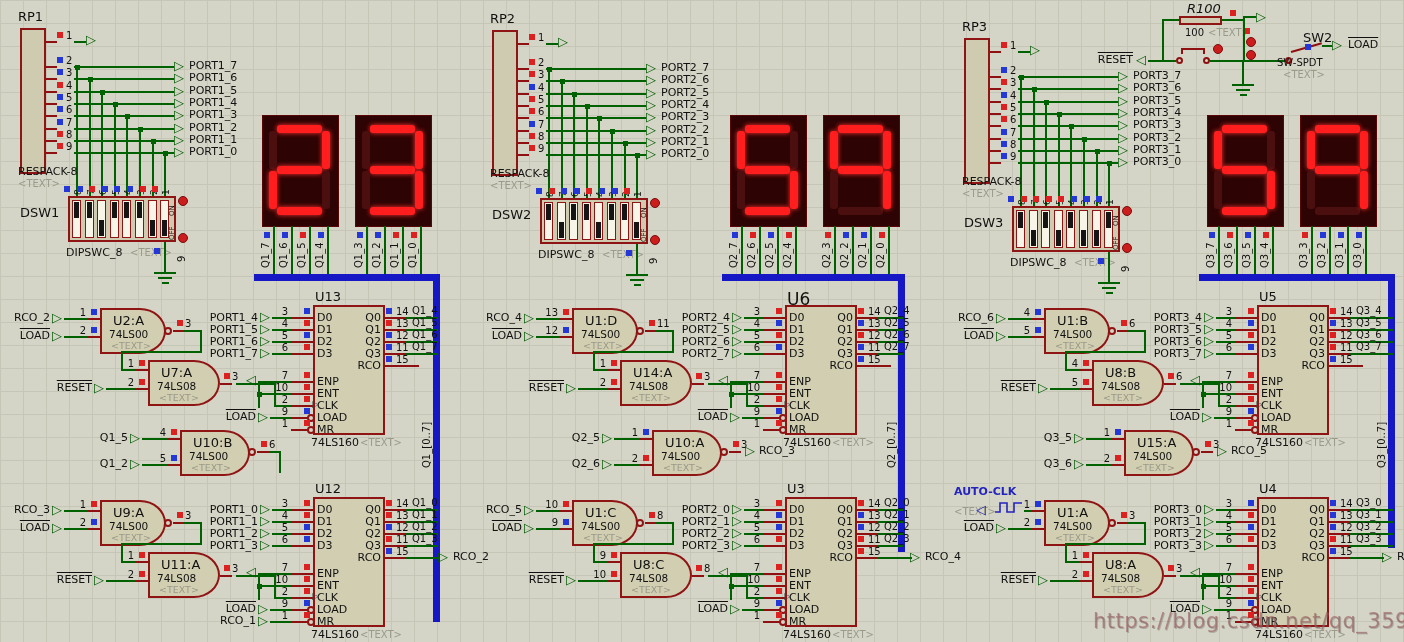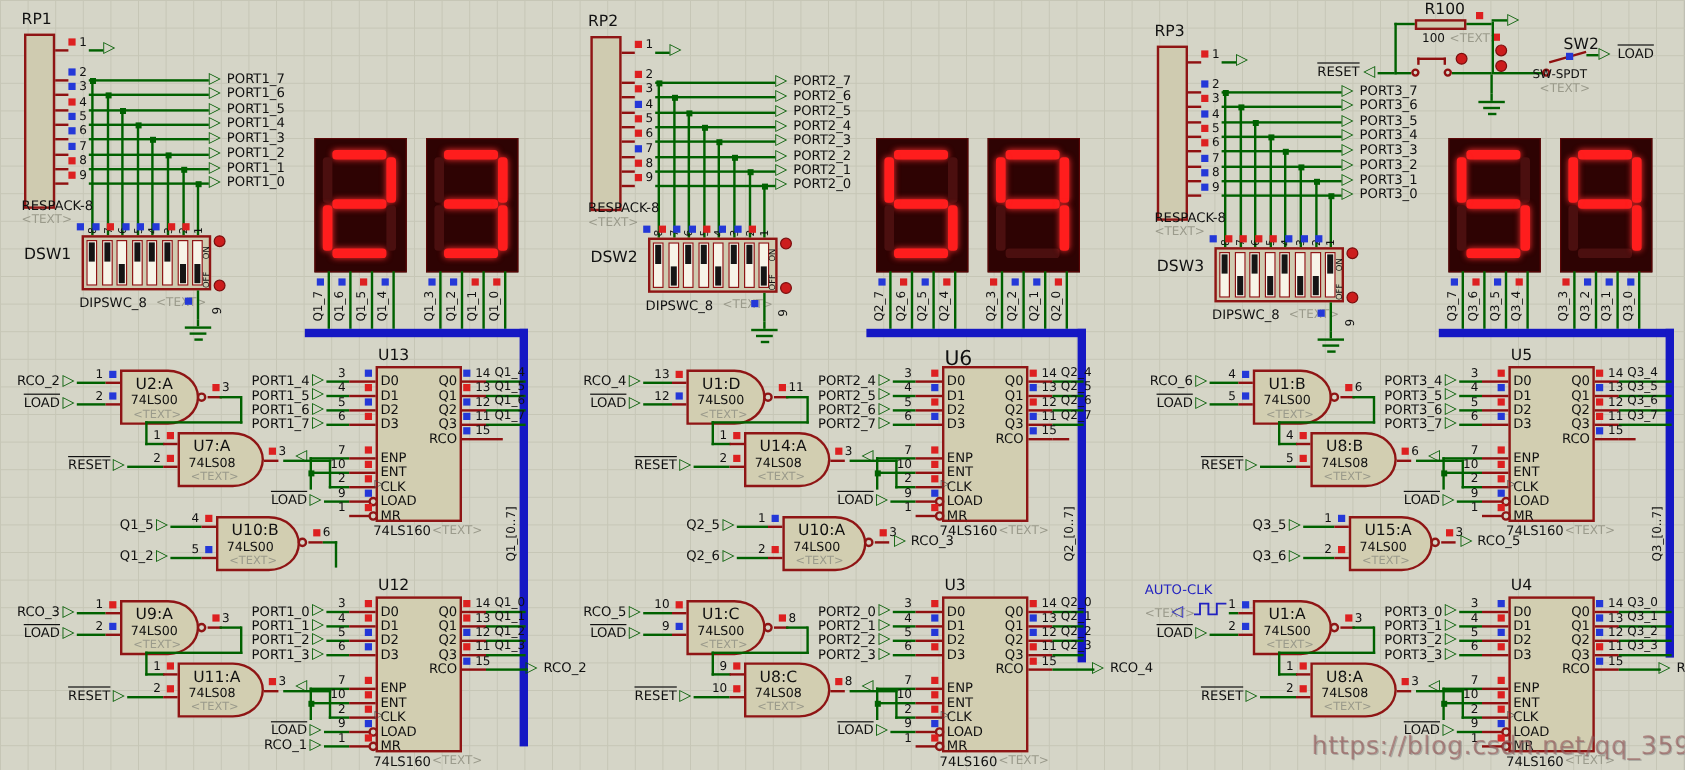--- a/index.html
+++ b/index.html
@@ -7,21 +7,21 @@
     position:relative;width:1404px;height:642px;overflow:hidden;
     background-color:#d5d5c7;
     background-image:linear-gradient(#c6c6b6 1px,transparent 1px),
                      linear-gradient(90deg,#c6c6b6 1px,transparent 1px);
     background-size:23px 23px;
     font-family:"DejaVu Sans",sans-serif;color:#111;
   }
   .t{position:absolute;white-space:nowrap;font-size:11px;line-height:1.1;color:#111;}
   .ref{font-size:13px;}
   .grey{color:#9a9a8b;}
-  .blue{color:#2323c0;font-weight:normal;}
+  .blue{color:#2323c0;font-weight:bold;}
   .bar{text-decoration:overline;}
   .vt{transform:rotate(-90deg);transform-origin:0 0;}
   .w{position:absolute;background:#006100;}
   .pw{position:absolute;background:#8f1010;}
   .sq{position:absolute;width:6px;height:6px;}
   .sqr{background:#dd2020;}
   .sqb{background:#2438d8;}
   .dot{position:absolute;background:#006100;}
   .gate{position:absolute;background:#d2ceb1;border:2px solid #8f1515;border-radius:0 26px 26px 0 / 0 50% 50% 0;box-sizing:border-box;}
   .chipb{position:absolute;background:#d2ceb1;border:2px solid #8f1515;box-sizing:border-box;}
@@ -1444,21 +1444,21 @@
     <div class="t" style="left: 1340px; top: 534px; position: absolute; width: 16px; text-align: left; font-size: 10px;">11</div>
     <div class="w" style="left: 1349px; top: 545px; position: absolute; width: 44px; height: 2px;"></div>
     <div class="t" style="left: 1356px; top: 533px; position: absolute; font-size: 10px;">Q3_3</div>
     <div class="t" style="left: 1272px; top: 552px; position: absolute; width: 53px; text-align: right; font-size: 11px;">RCO</div>
     <div class="pw" style="left: 1329px; top: 557px; position: absolute; width: 20px; height: 2px;"></div>
     <div class="sq sqb" style="left: 1330px; top: 548px; position: absolute;"></div>
     <div class="t" style="left: 1340px; top: 546px; position: absolute; width: 16px; text-align: left; font-size: 10px;">15</div>
     <div class="w" style="left: 1349px; top: 557px; position: absolute; width: 35px; height: 2px;"></div>
     <div class="arr" style="left: 1382px; top: 550px; position: absolute;">▷</div>
     <div class="t" style="left: 1397px; top: 551px; position: absolute; font-size: 11px;">RCO_6</div>
-    <div class="t ref" style="left: 1187px; top: 2px; position: absolute; font-size: 13px;">R100</div>
+    <div class="t ref" style="left: 1187px; top: 2px; position: absolute; font-size: 13px; font-style: italic;">R100</div>
     <div class="rpb" style="left: 1179px; top: 16px; position: absolute; width: 43px; height: 9px;"></div>
     <div class="t" style="left: 1185px; top: 27px; position: absolute; font-size: 10px;">100</div>
     <div class="t grey" style="left: 1208px; top: 27px; position: absolute; font-size: 10px;">&lt;TEXT&gt;</div>
     <div class="w" style="left: 1162px; top: 19px; position: absolute; width: 17px; height: 2px;"></div>
     <div class="w" style="left: 1162px; top: 19px; position: absolute; width: 2px; height: 43px;"></div>
     <div class="w" style="left: 1222px; top: 19px; position: absolute; width: 21px; height: 2px;"></div>
     <div class="w" style="left: 1243px; top: 16px; position: absolute; width: 13px; height: 2px;"></div>
     <div class="arr" style="left: 1256px; top: 10px; position: absolute;">▷</div>
     <div class="sq sqr" style="left: 1230px; top: 10px; position: absolute;"></div>
     <div class="sq sqr" style="left: 1244px; top: 28px; position: absolute;"></div>

